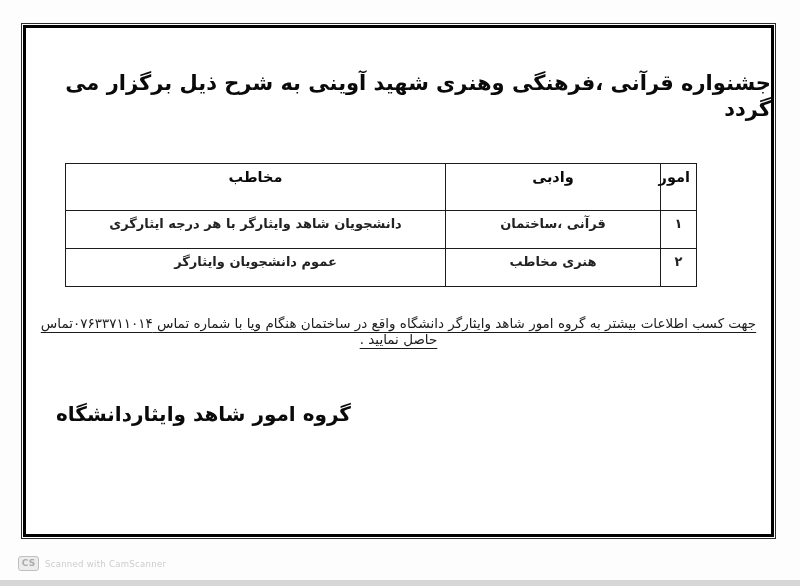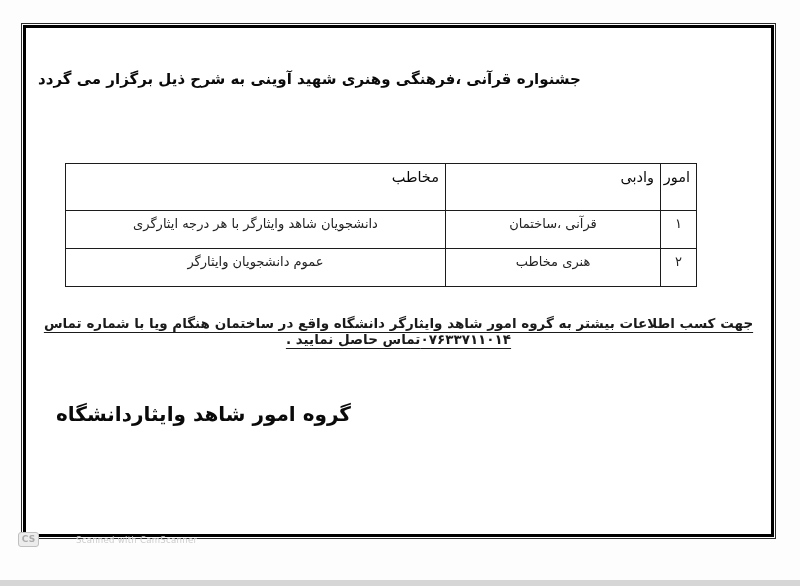--- a/index.html
+++ b/index.html
@@ -24,99 +24,96 @@
     inset: 1px;
     border: 3px solid #000;
   }
   .doc-content {
     position: absolute;
     inset: 0;
   }
   .doc-title {
     position: absolute;
     top: 42px; left: 12px; right: 0;
-    text-align: left;
+    text-align: right;
     font-weight: bold;
-    font-size: 15px;
+    font-size: 21px;
     line-height: 1.25;
     direction: rtl;
     color: #0a0a0a;
   }
   table.fest-table {
     position: absolute;
     top: 135px;
     right: 74px; 
     border-collapse: collapse;
     direction: rtl;
     table-layout: fixed;
     width: 631px;
   }
   table.fest-table td, table.fest-table th {
     border: 1.5px solid #1c1c1c;
     padding: 5px 6px 4px 6px;
     vertical-align: top;
     text-align: center;
-    font-weight: normal;
+    font-weight: bold;
     font-size: 13px;
     color: #222;
   }
   table.fest-table th {
-    font-weight: normal;
+    font-weight: bold;
     font-size: 14.5px;
     color: #0a0a0a;
-    text-align: right;
   }
   .row-head { height: 47px; }
   .row-data { height: 38px; }
   .col-radif { width: 36px; }
   .col-onvan { width: 215px; }
   .col-mokhatab { width: 380px; }
   .doc-note {
     position: absolute;
     top: 287px; left: 0; right: 0;
     text-align: center;
     direction: rtl;
     font-size: 13.5px;
     color: #1b1b1b;
     text-decoration: underline;
     text-underline-offset: 4px;
-    font-weight: bold;
   }
   .doc-signature {
     position: absolute;
     top: 374px;
     left: 30px;
     direction: rtl;
     font-weight: bold;
     font-size: 20px;
     color: #0a0a0a;
   }
   .watermark {
     position: absolute;
-    left: 18px; top: 532px;
+    left: 18px; top: 556px;
     display: flex;
     align-items: center;
-    gap: 0;
+    gap: 6px;
   }
   .wm-badge {
     width: 21px; height: 15px;
     border: 1px solid #c0c0c0;
     border-radius: 3px;
     background: #ececec;
     color: #ababab;
     font-size: 9px;
     font-weight: bold;
     line-height: 13px;
     text-align: center;
   }
   .wm-text {
     font-size: 8.5px;
     color: #cccccc;
     letter-spacing: 0.3px;
-    margin-left: 37px;
   }
   .bottom-strip {
     position: absolute;
     left: 0; bottom: 0;
     width: 800px; height: 6px;
     background: #d6d6d6;
   }
 </style>
 </head>
 <body>

